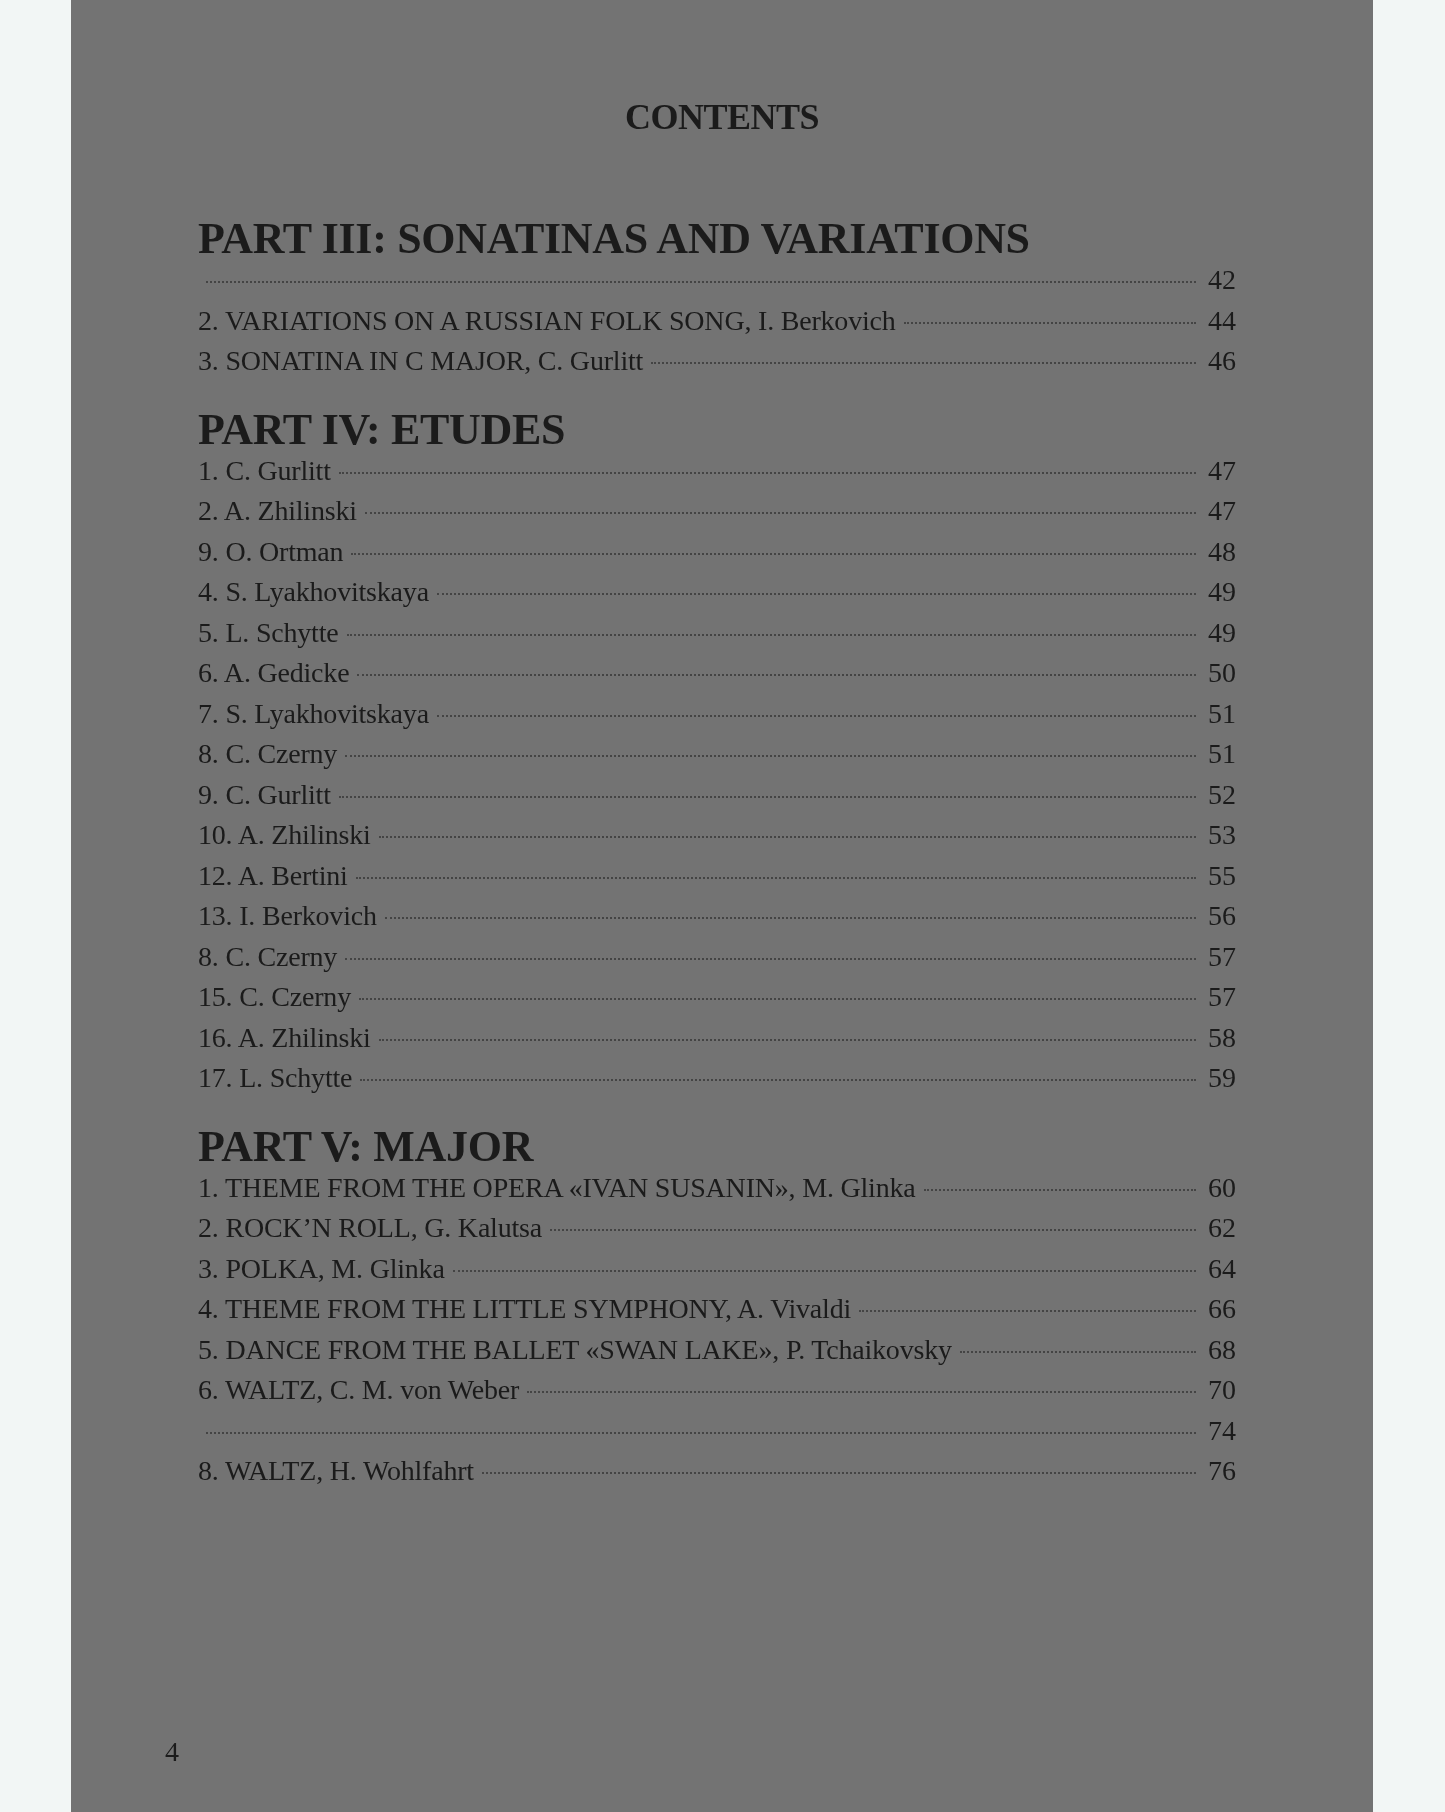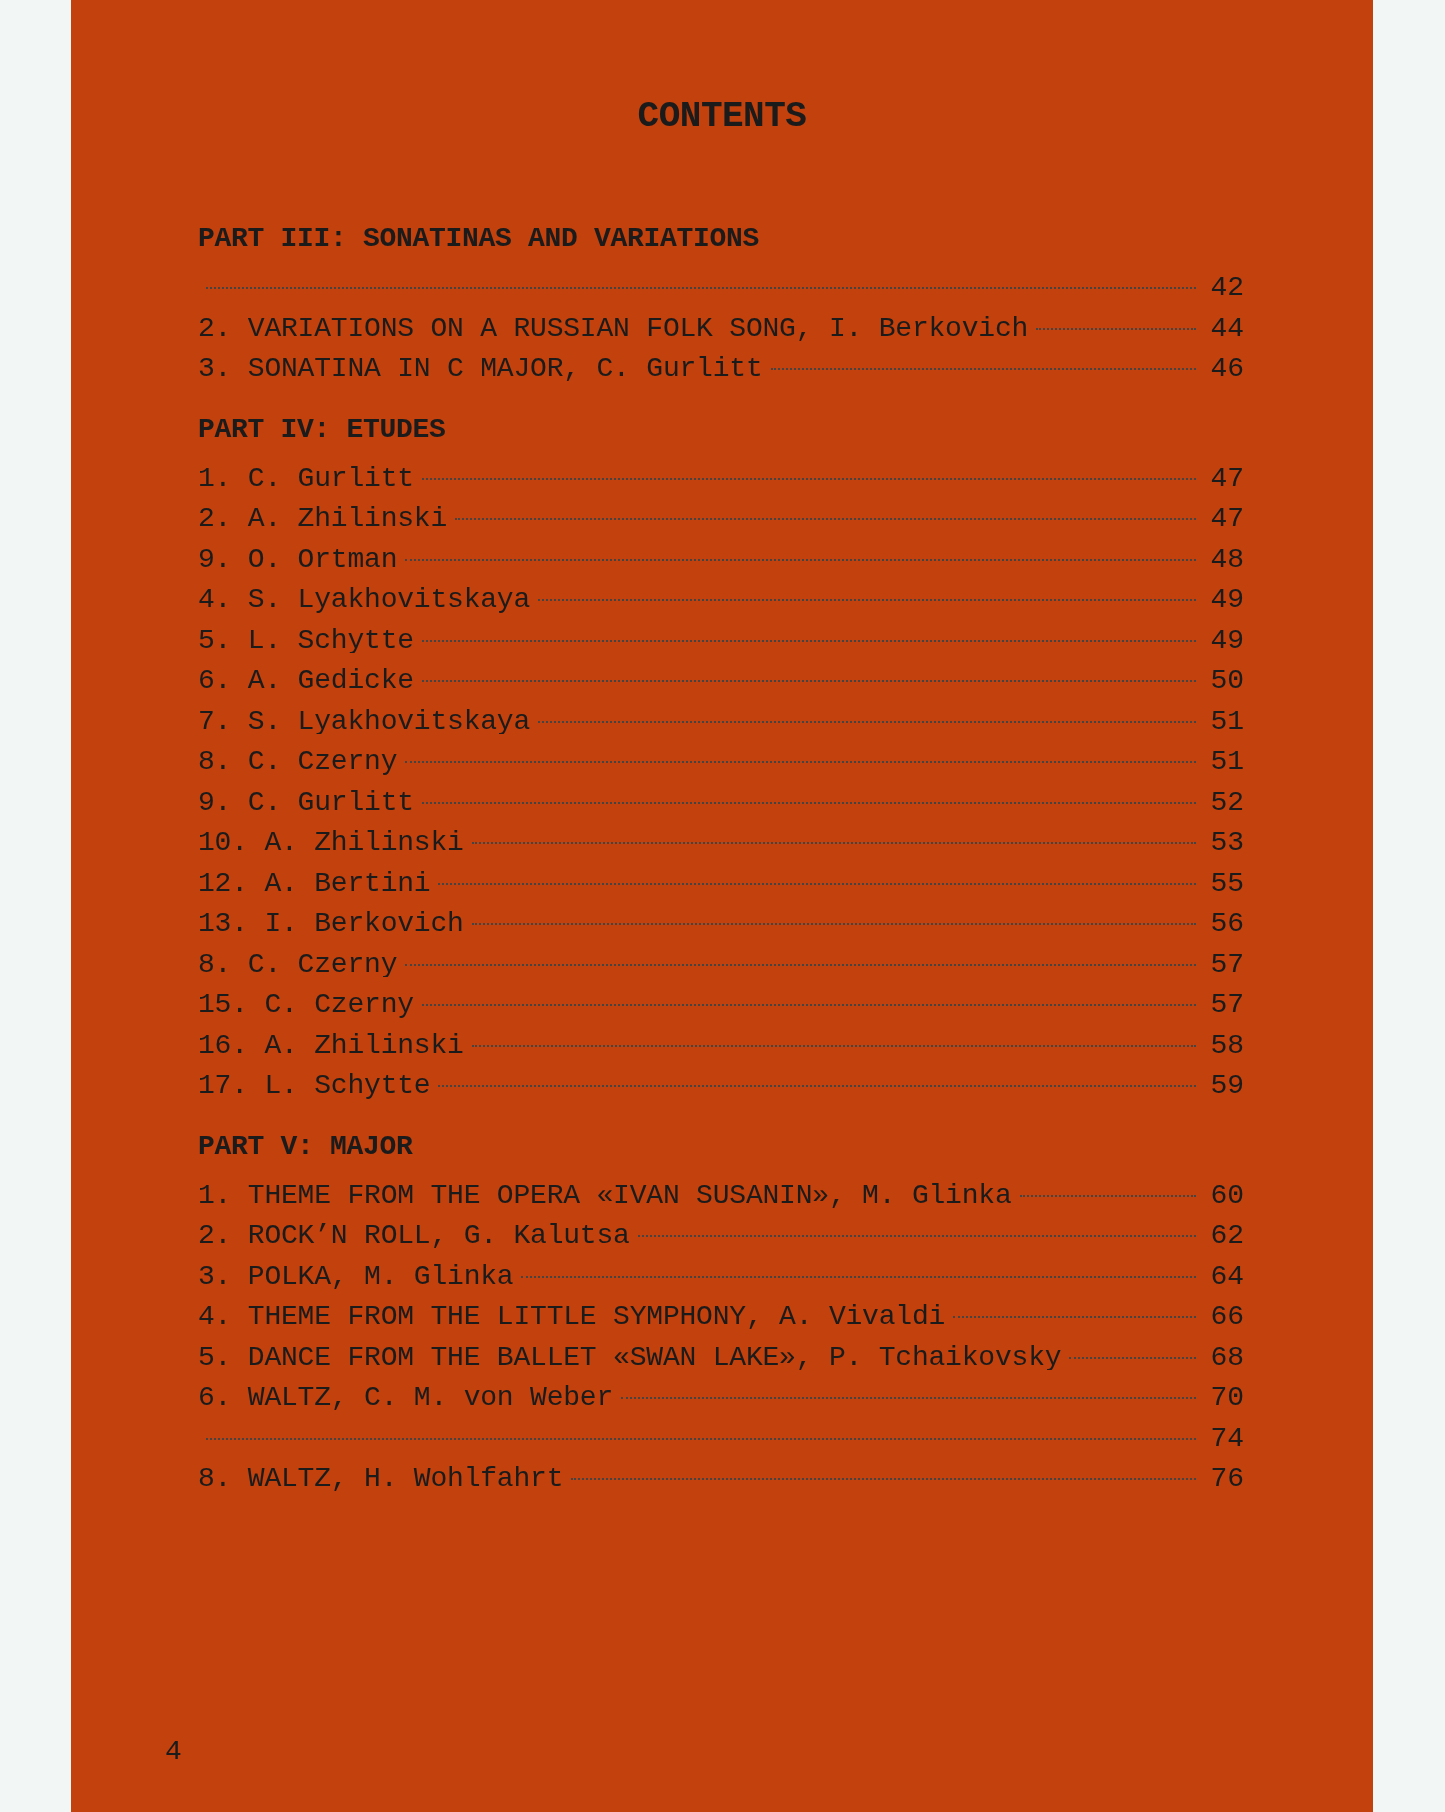--- a/index.html
+++ b/index.html
@@ -8,43 +8,42 @@
     background: #f2f6f5;
     position: relative;
     overflow: hidden;
     font-family: "Liberation Serif", "DejaVu Serif", serif;
     color: #1b1b1b;
   }
   .page {
     position: absolute;
     left: 71px; top: 0;
     width: 1302px; height: 1812px;
-    background: #c2410c;
-    font-family: Liberation Mono, monospace;
+    background: #737373;
   }
   .title {
     position: absolute;
     left: 0; width: 100%;
     top: 95px;
     text-align: center;
     font-weight: bold;
     font-size: 36px;
     letter-spacing: -0.5px;
     line-height: 44px;
   }
   .toc {
     position: absolute;
     left: 127px;
     width: 1046px;
     top: 218px;
   }
   .section { margin-bottom: 27px; }
   .section-heading {
     font-weight: bold;
-    font-size: 28px;
+    font-size: 44px;
     line-height: 42px;
     letter-spacing: -0.3px;
     height: 42px;
   }
   .entry {
     display: flex;
     align-items: baseline;
     height: 40.5px;
     line-height: 40.5px;
     font-size: 28px;
@@ -55,23 +54,21 @@
   .entry-leader {
     flex: 1 1 auto;
     margin: 0 12px 0 8px;
     border-bottom: 2px dotted #444;
     position: relative;
     top: -6px;
     min-width: 20px;
   }
   .entry-page {
     flex: 0 0 36px;
-    text-align: right;
     font-size: 28px;
-    margin-top: 8px;
   }
   .page-number {
     position: absolute;
     left: 94px;
     top: 1736px;
     font-size: 28px;
   }
 </style>
 </head>
 <body>

